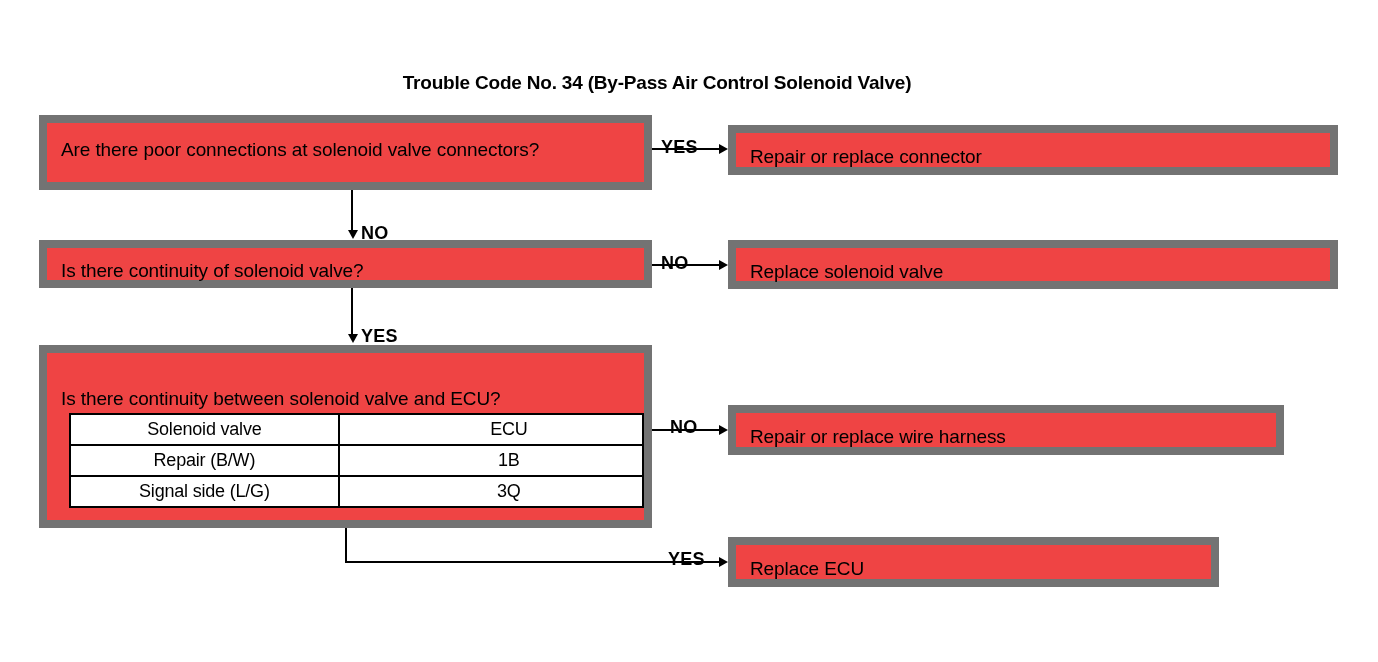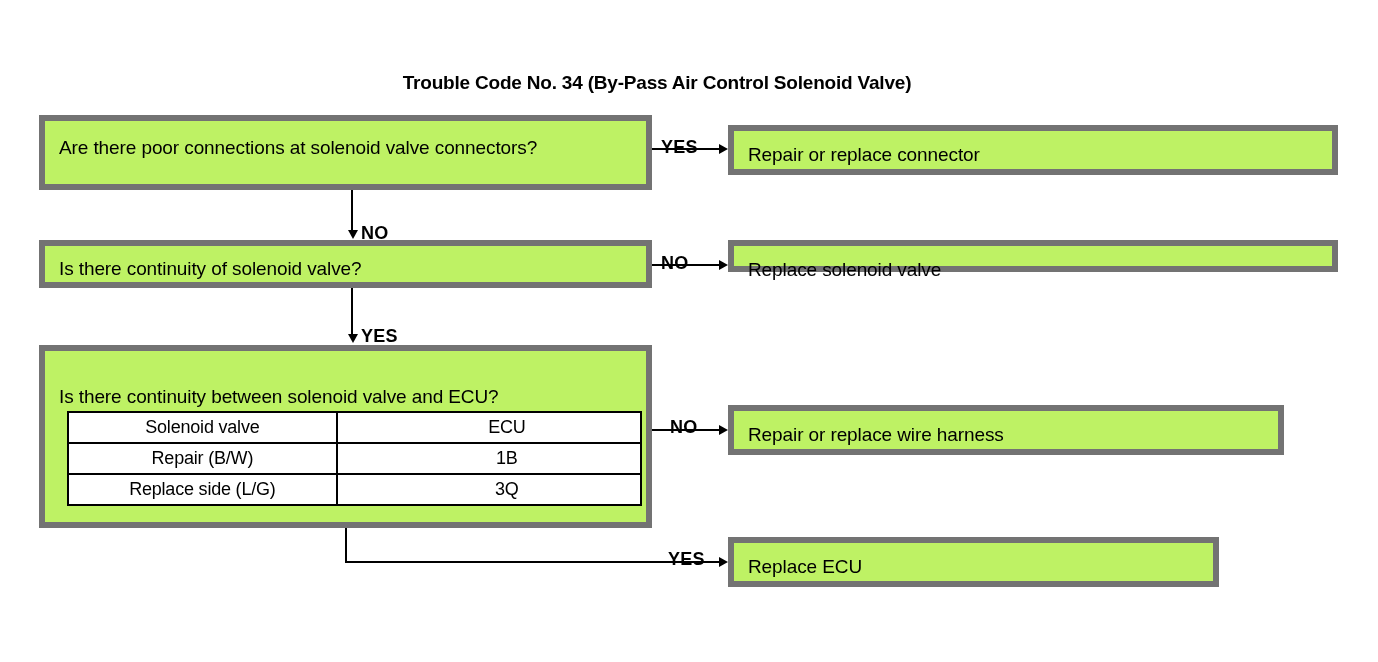--- a/index.html
+++ b/index.html
@@ -26,42 +26,42 @@
     text-align: center;
     font-size: 19px;
     font-weight: bold;
     letter-spacing: -0.2px;
     white-space: nowrap;
     margin-left: 18px;
   }
   .box {
     position: absolute;
     box-sizing: border-box;
-    border: 6px solid #737373;
-    background: #bef264;
+    border: 8px solid #737373;
+    background: #ef4444;
   }
   .box > .box-text {
     position: absolute;
     left: 14px;
     right: 10px;
     font-size: 19px;
     line-height: 26px;
     letter-spacing: -0.1px;
   }
   
   #box-q1 { left: 39px; top: 115px; width: 613px; height: 75px; }
   #box-q1 .box-text { top: 14px; }
   #box-q2 { left: 39px; top: 240px; width: 613px; height: 48px; }
   #box-q2 .box-text { top: 10px; }
   #box-q3 { left: 39px; top: 345px; width: 613px; height: 183px; }
   #box-q3 .box-text { top: 13px; margin-top: 20px; }
   
   #box-r1 { left: 728px; top: 125px; width: 610px; height: 50px; padding-left: 40px; }
   #box-r1 .box-text { top: 11px; }
-  #box-r2 { left: 728px; top: 240px; width: 610px; height: 32px; }
+  #box-r2 { left: 728px; top: 240px; width: 610px; height: 49px; }
   #box-r2 .box-text { top: 11px; }
   #box-r3 { left: 728px; top: 405px; width: 556px; height: 50px; }
   #box-r3 .box-text { top: 11px; }
   #box-r4 { left: 728px; top: 537px; width: 491px; height: 50px; }
   #box-r4 .box-text { top: 11px; }
 
   
   .inner-table {
     position: absolute;
     left: 22px;
@@ -156,21 +156,21 @@
       <tbody>
           <tr>
         <td class="col-a">Solenoid valve</td>
         <td class="col-b">ECU</td>
       </tr>
       <tr>
         <td class="col-a">Repair (B/W)</td>
         <td class="col-b">1B</td>
       </tr>
       <tr>
-        <td class="col-a">Replace side (L/G)</td>
+        <td class="col-a">Signal side (L/G)</td>
         <td class="col-b">3Q</td>
       </tr>
     </tbody>
       </table>
   </div>
 
   <div class="ln ln-h" style="left:652px; top:429px; width:68px;"></div>
   <div class="arrow-right" style="left:719px; top:425px;"></div>
   <div class="edge-label" style="left:670px; top:401px;">NO</div>
 

